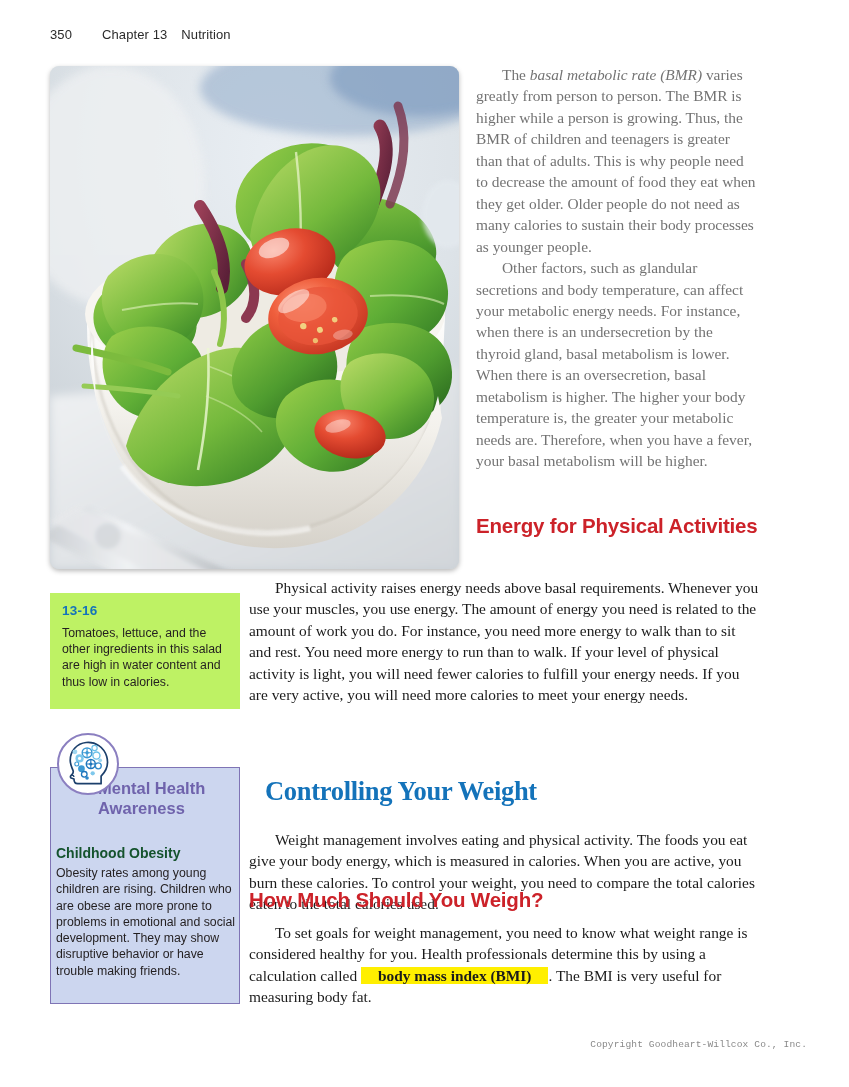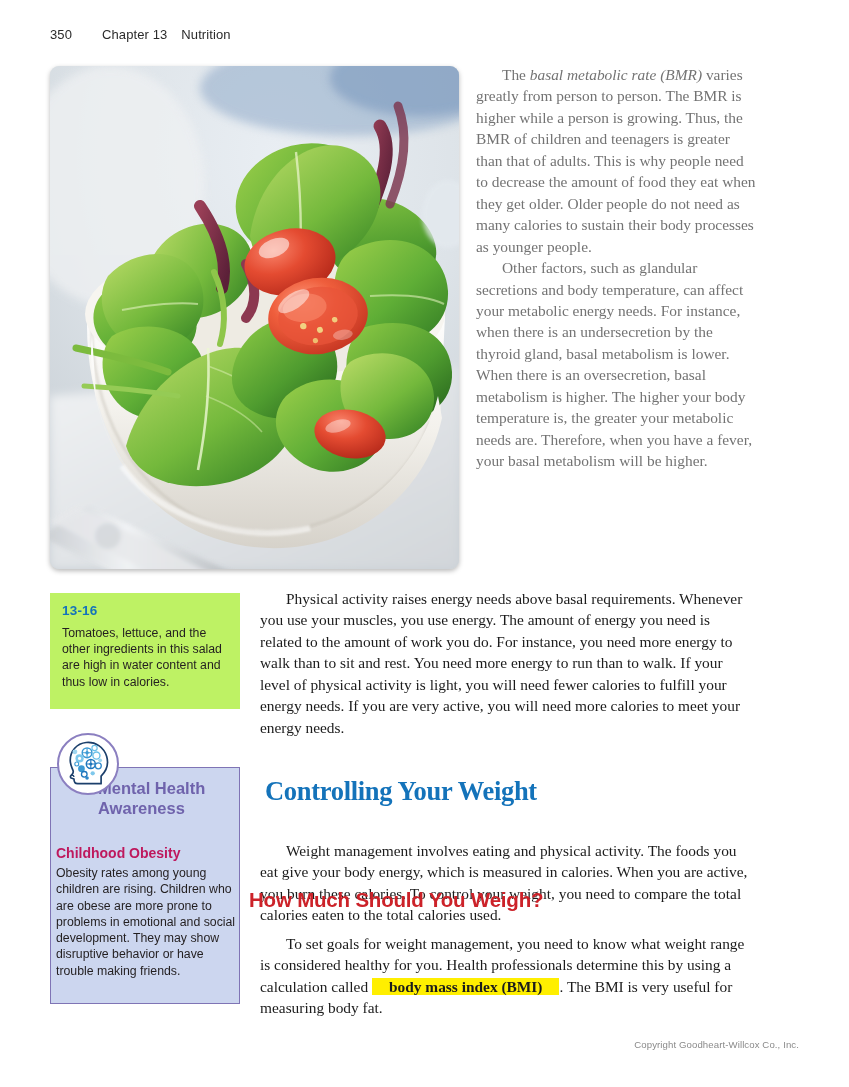--- a/index.html
+++ b/index.html
@@ -117,21 +117,21 @@
   .mha-icon svg { display:block; width:100%; height:100%; }
 
   .mha-sub {
     position: absolute;
     left: 56px;
     top: 845px;
     width: 182px;
     font-family: "Liberation Sans", sans-serif;
     font-weight: bold;
     font-size: 14px;
-    color: #be185d;
+    color: #14532d;
     margin: 0;
   }
   .mha-body {
     position: absolute;
     left: 56px;
     top: 865px;
     width: 182px;
     font-family: "Liberation Sans", sans-serif;
     font-size: 12.3px;
     line-height: 16.3px;
@@ -156,21 +156,21 @@
   
   .col-wide {
     position: absolute;
     left: 249px;
     width: 510px;
     font-family: "Liberation Serif", serif;
     font-size: 15.4px;
     line-height: 21.45px;
     color: #1b1b1b;
   }
-  .col-wide p { margin: 11px; text-indent: 26px; }
+  .col-wide p { margin: 0; text-indent: 26px; }
 
   .blk-phys  { top: 577px; }
   .blk-ctrl  { top: 829px; }
   .blk-weigh { top: 922px; }
 
   
   .h-red {
     font-family: "Liberation Sans", sans-serif;
     font-weight: bold;
     color: #cc2229;
@@ -216,24 +216,25 @@
     padding: 0 17px;
   }
 
   
   .copyright {
     position: absolute;
     left: 0;
     top: 1039px;
     width: 799px;
     text-align: right;
-    font-family: Liberation Sans, sans-serif;
+    font-family: Liberation Mono, monospace;
     font-size: 9.6px;
     color: #8a8a8a;
     letter-spacing: .1px;
+    padding-left: 8px;
   }
 </style>
 </head>
 <body>
 
 <div class="page">
 
   <div class="runhead">
     <span class="pg">350</span><span class="ch">Chapter 13</span><span>Nutrition</span>
   </div>
@@ -432,20 +433,21 @@
   </div>
 
   <div class="mha-sub">Childhood Obesity</div>
   <div class="mha-body">Obesity rates among young children are rising. Children who are obese are more prone to problems in emotional and social development. They may show disruptive behavior or have trouble making friends.</div>
 
   <div class="col-narrow">
     <p><span>The </span><span class="it">basal metabolic rate (BMR)</span><span> varies greatly from person to person. The BMR is higher while a person is growing. Thus, the BMR of children and teenagers is greater than that of adults. This is why people need to decrease the amount of food they eat when they get older. Older people do not need as many calories to sustain their body processes as younger people.</span></p>
     <p>Other factors, such as glandular secretions and body temperature, can affect your metabolic energy needs. For instance, when there is an undersecretion by the thyroid gland, basal metabolism is lower. When there is an oversecretion, basal metabolism is higher. The higher your body temperature is, the greater your metabolic needs are. Therefore, when you have a fever, your basal metabolism will be higher.</p>
   </div>
 
+  <h2 class="h-red h-red-sub">Energy for Physical Activities</h2>
 
   <div class="col-wide blk-phys">
     <p>Physical activity raises energy needs above basal requirements. Whenever you use your muscles, you use energy. The amount of energy you need is related to the amount of work you do. For instance, you need more energy to walk than to sit and rest. You need more energy to run than to walk. If your level of physical activity is light, you will need fewer calories to fulfill your energy needs. If you are very active, you will need more calories to meet your energy needs.</p>
   </div>
 
   <h1 class="h-blue">Controlling Your Weight</h1>
 
   <div class="col-wide blk-ctrl">
     <p>Weight management involves eating and physical activity. The foods you eat give your body energy, which is measured in calories. When you are active, you burn these calories. To control your weight, you need to compare the total calories eaten to the total calories used.</p>
   </div>

